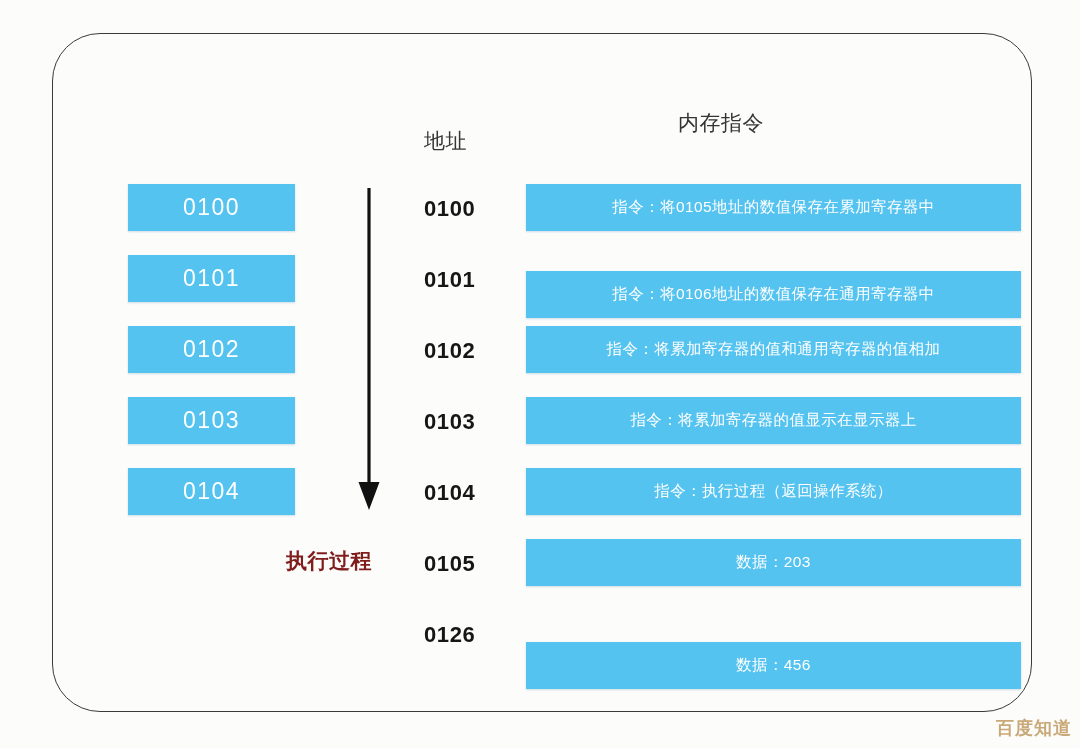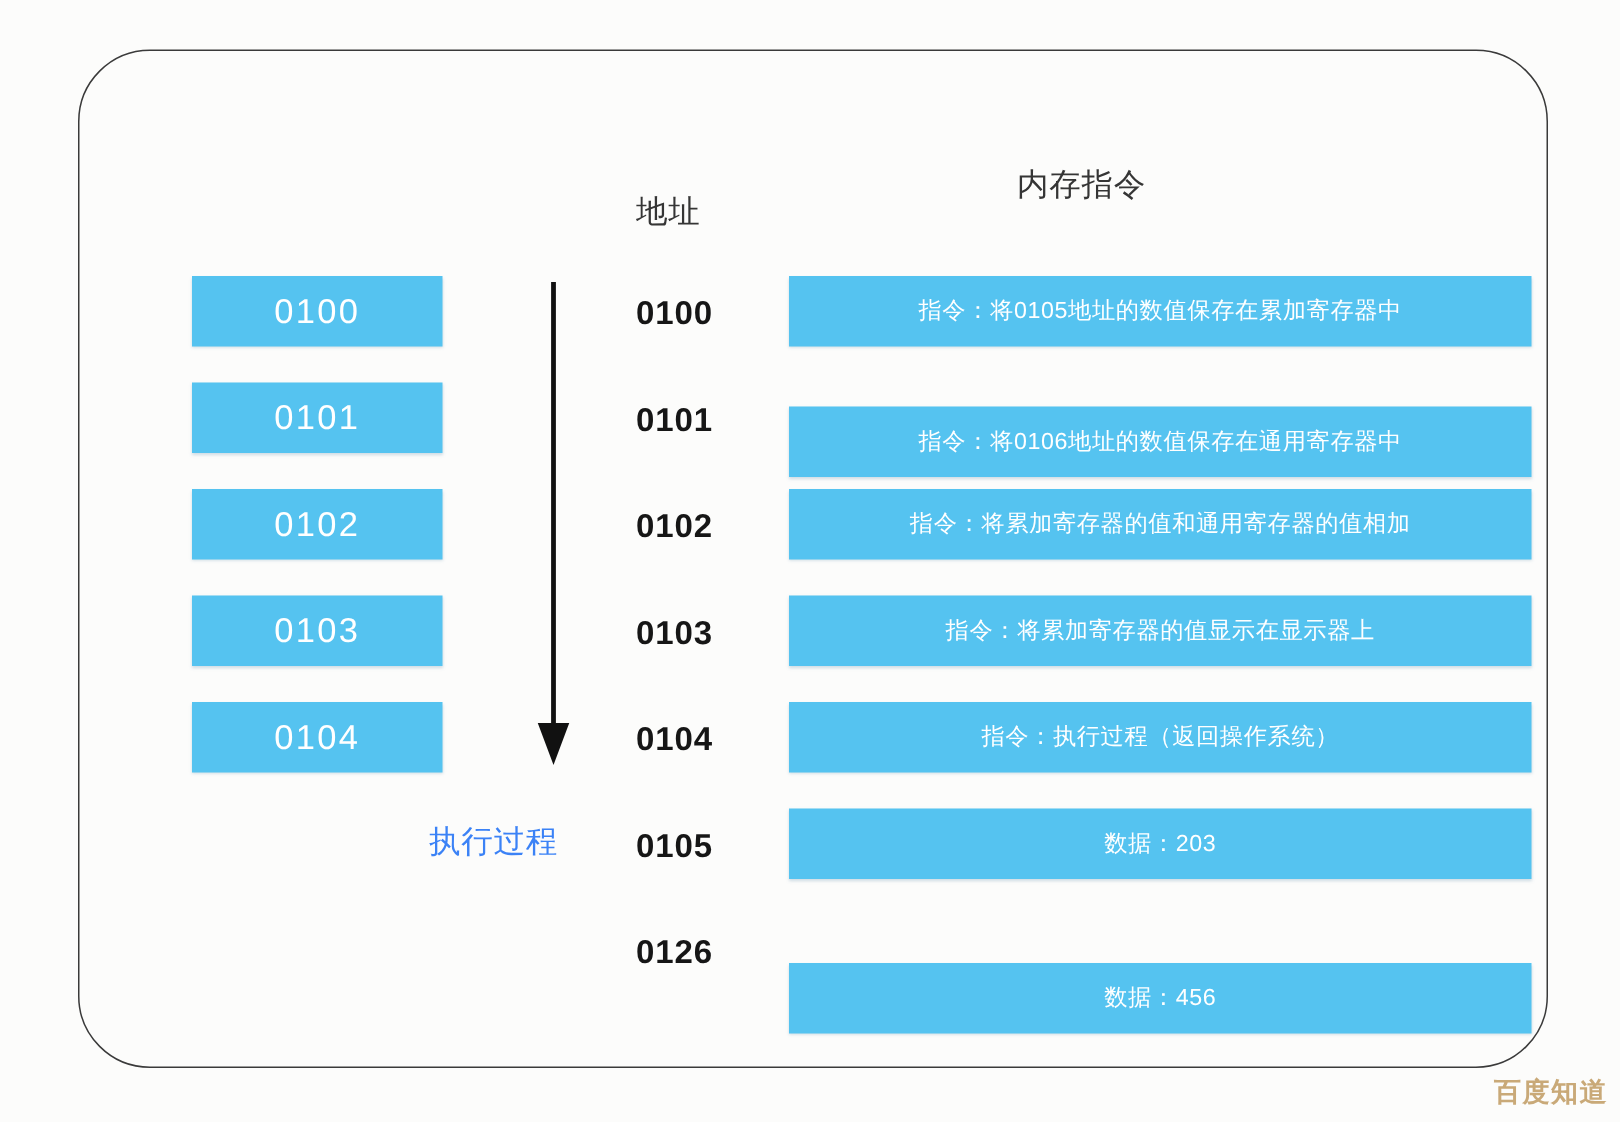--- a/index.html
+++ b/index.html
@@ -71,23 +71,23 @@
     position: absolute;
     left: 348px;
     top: 186px;
     width: 42px;
     height: 326px;
   }
   .exec-label {
     position: absolute;
     left: 286px;
     top: 547px;
-    color: #3b82f6;
+    color: #7f1d1d;
     font-size: 21px;
-    font-weight: 400;
+    font-weight: 700;
     letter-spacing: 0.5px;
     white-space: nowrap;
   }
 
   
   .addr {
     position: absolute;
     left: 424px;
     width: 78px;
     text-align: left;

